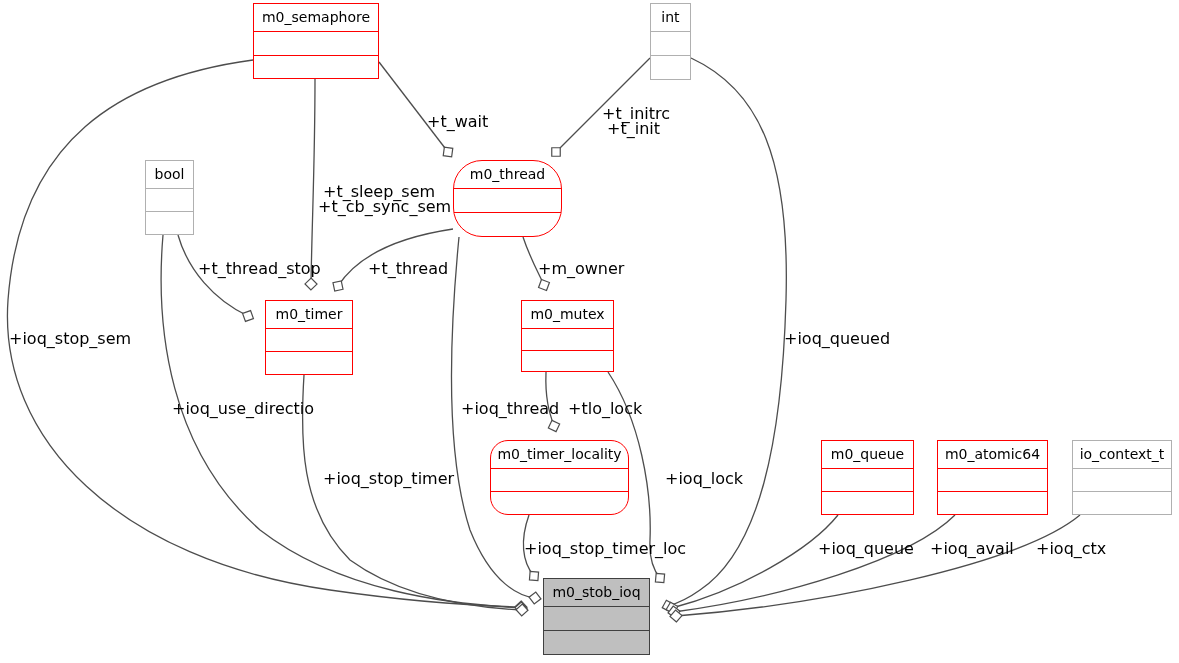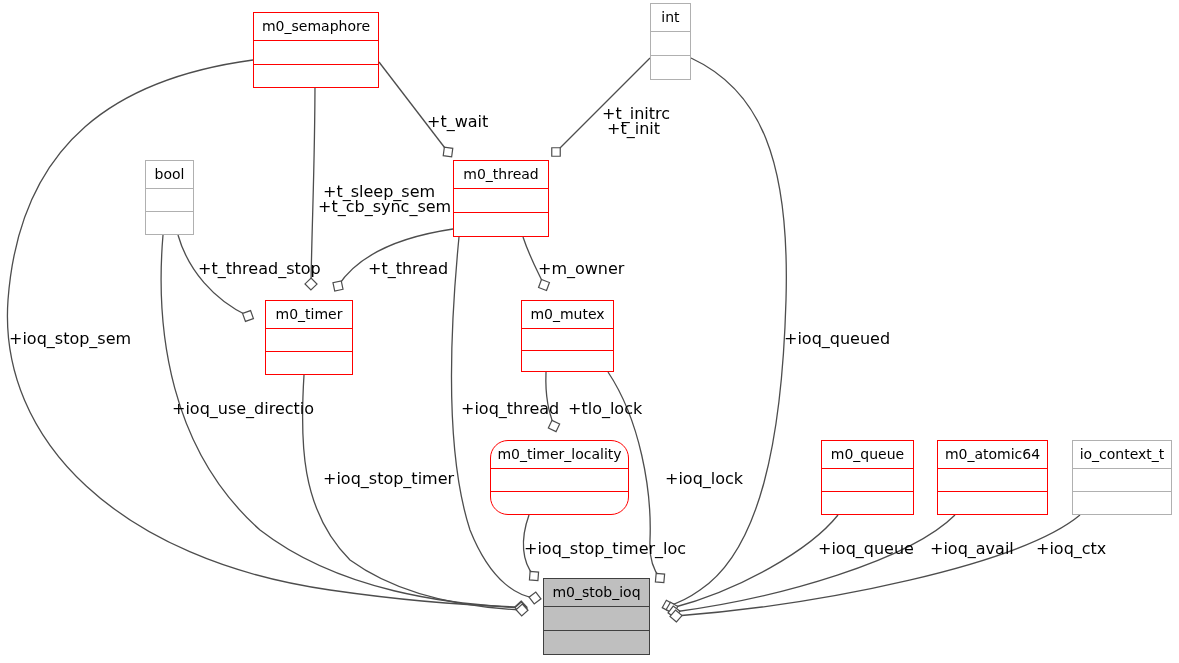--- a/index.html
+++ b/index.html
@@ -124,39 +124,39 @@
                C 686 600, 675 604, 668 606" marker-end="url(#diamond-open)"></path>
 
       <path d="M 838 515 C 810 550, 740 590, 672 608" marker-end="url(#diamond-open)"></path>
 
       <path d="M 955 515 C 910 560, 780 598, 674 612" marker-end="url(#diamond-open)"></path>
 
       <path d="M 1080 515 C 1020 565, 820 605, 676 616" marker-end="url(#diamond-open)"></path>
     </g>
   </svg>
 
-  <div class="uml-node red" style="left:253px; top:12px; width:126px; height:76px;">
+  <div class="uml-node red" style="left:253px; top:3px; width:126px; height:76px;">
     <div class="node-title">m0_semaphore</div>
     <div class="node-compartment"></div>
     <div class="node-compartment last"></div>
   </div>
 
   <div class="uml-node" style="left:650px; top:3px; width:41px; height:77px;">
     <div class="node-title">int</div>
     <div class="node-compartment"></div>
     <div class="node-compartment last"></div>
   </div>
 
   <div class="uml-node" style="left:145px; top:160px; width:49px; height:75px;">
     <div class="node-title">bool</div>
     <div class="node-compartment"></div>
     <div class="node-compartment last"></div>
   </div>
 
-  <div class="uml-node red" style="left:453px; top:160px; width:96px; height:77px;">
+  <div class="uml-node red" style="left:453px; top:160px; width:109px; height:77px;border-radius:29px;">
     <div class="node-title">m0_thread</div>
     <div class="node-compartment"></div>
     <div class="node-compartment last"></div>
   </div>
 
   <div class="uml-node red" style="left:265px; top:300px; width:88px; height:75px;">
     <div class="node-title">m0_timer</div>
     <div class="node-compartment"></div>
     <div class="node-compartment last"></div>
   </div>

